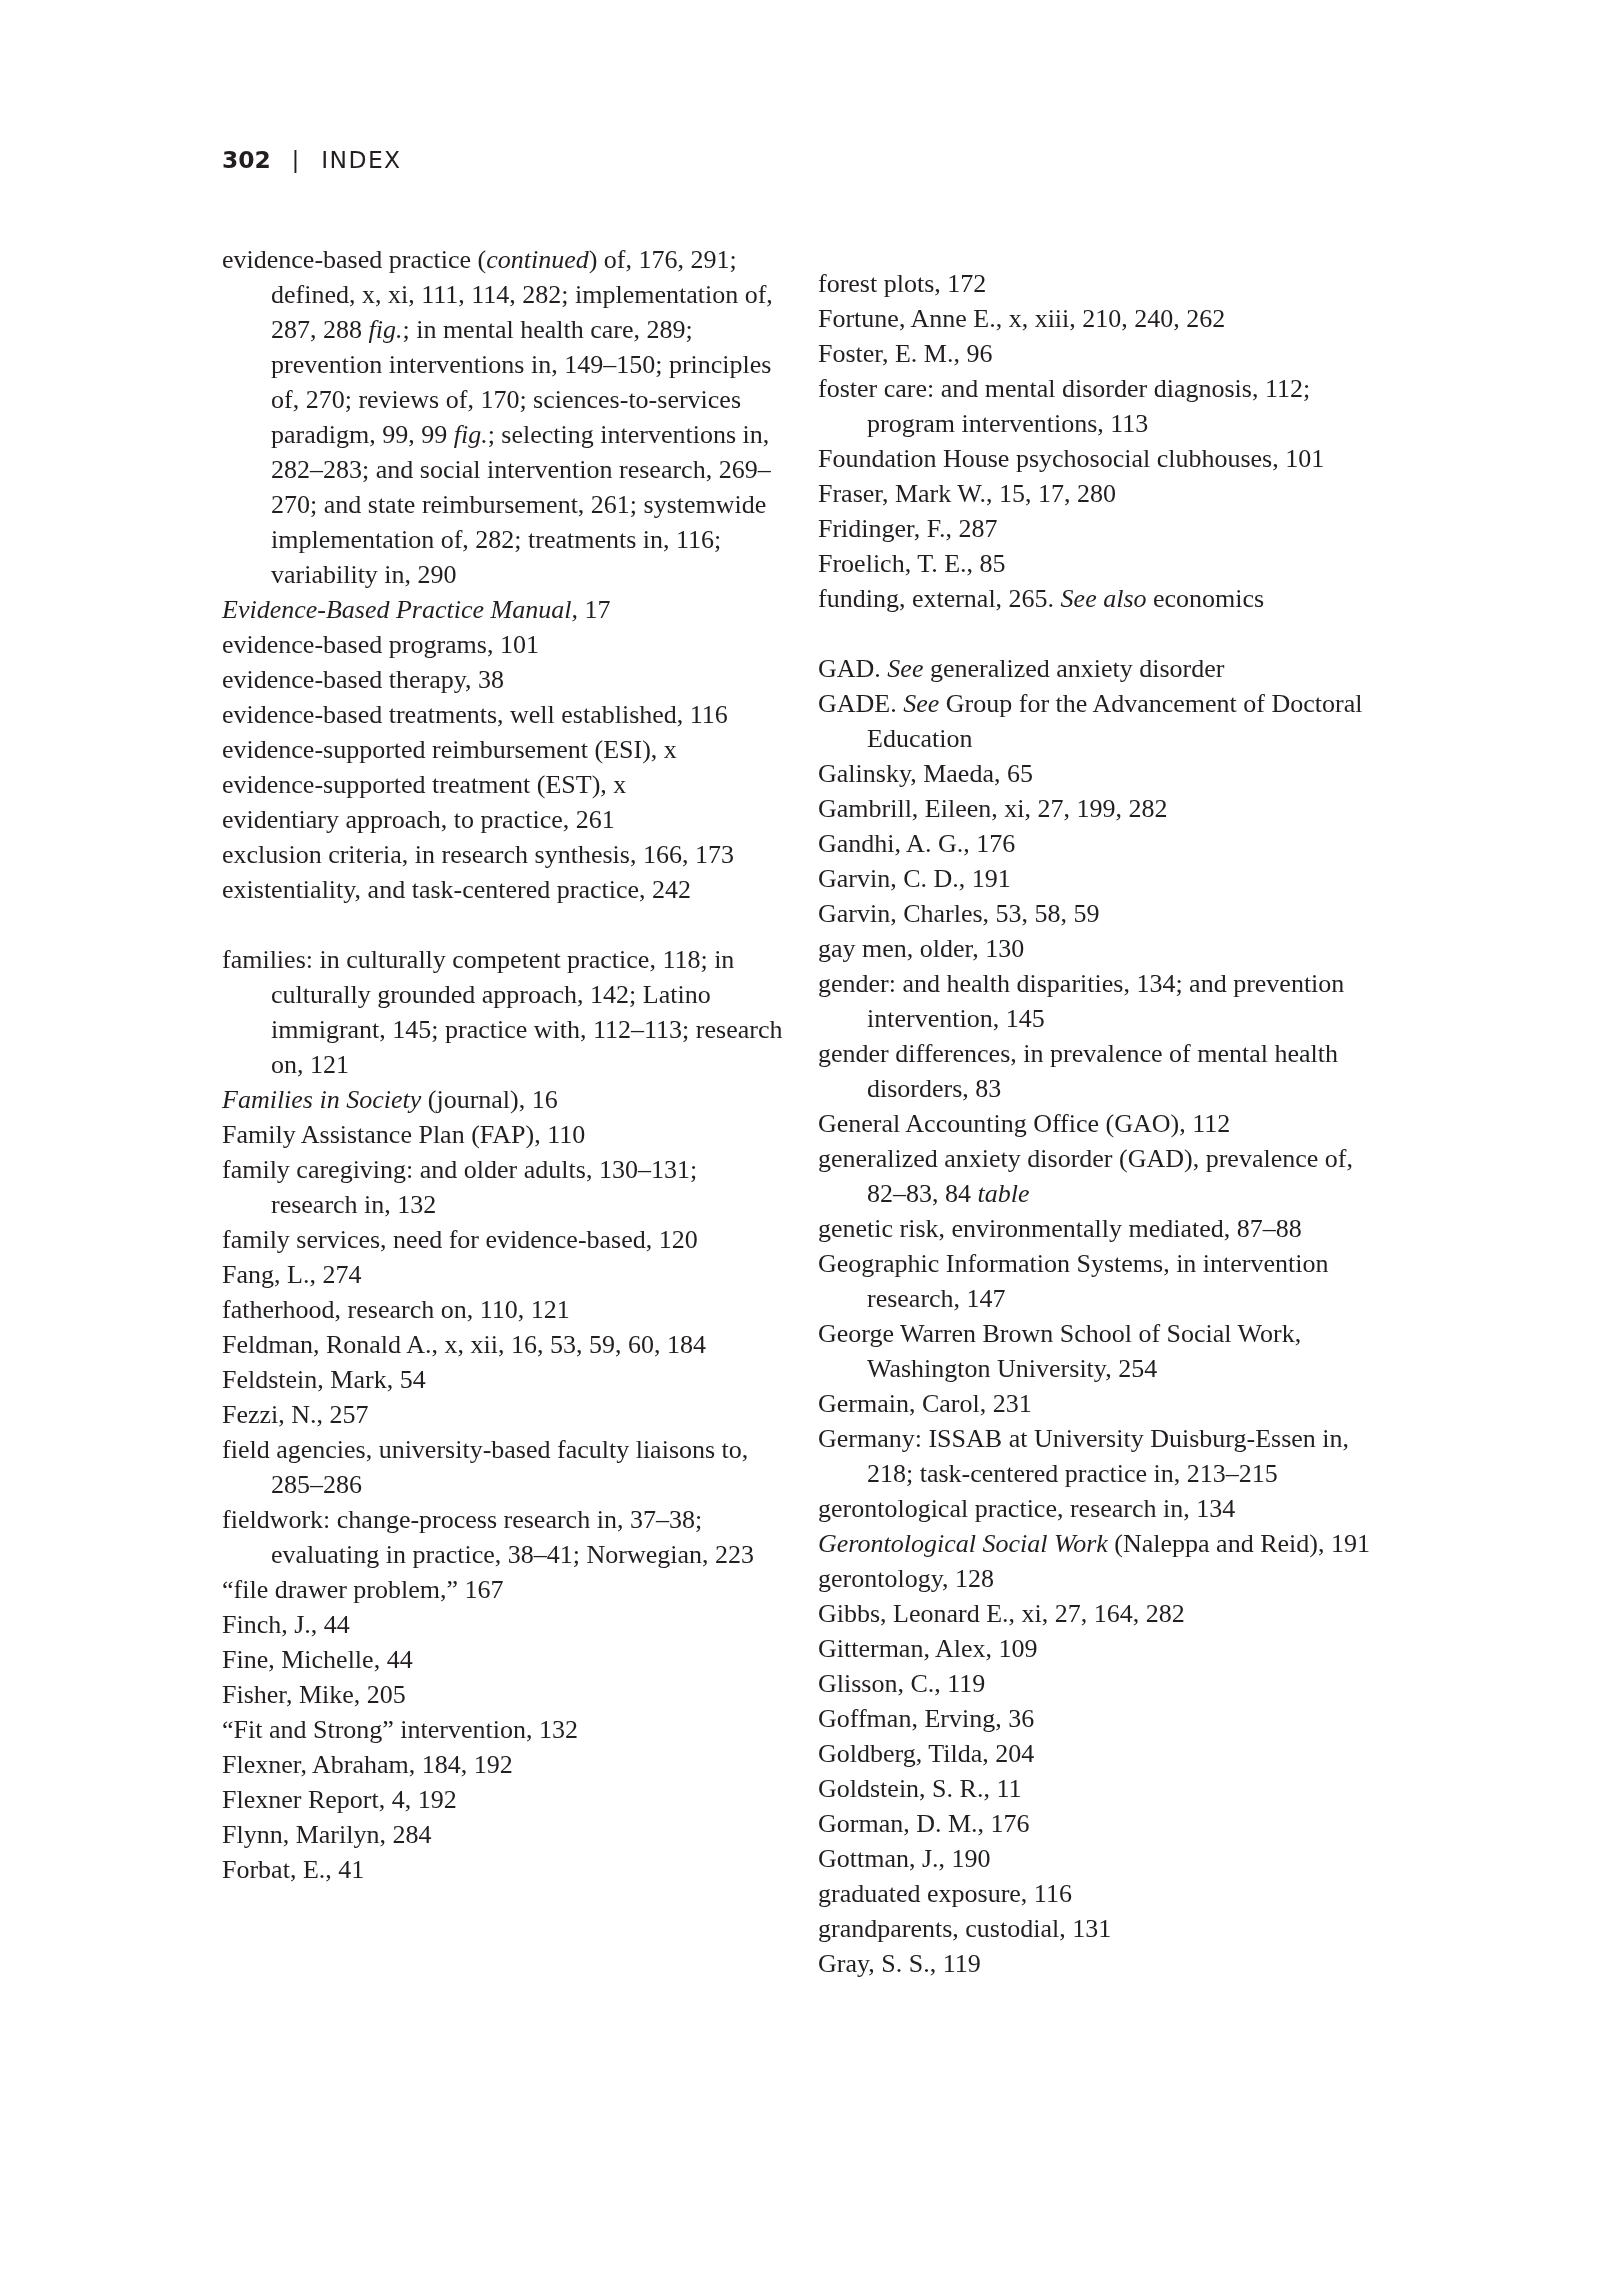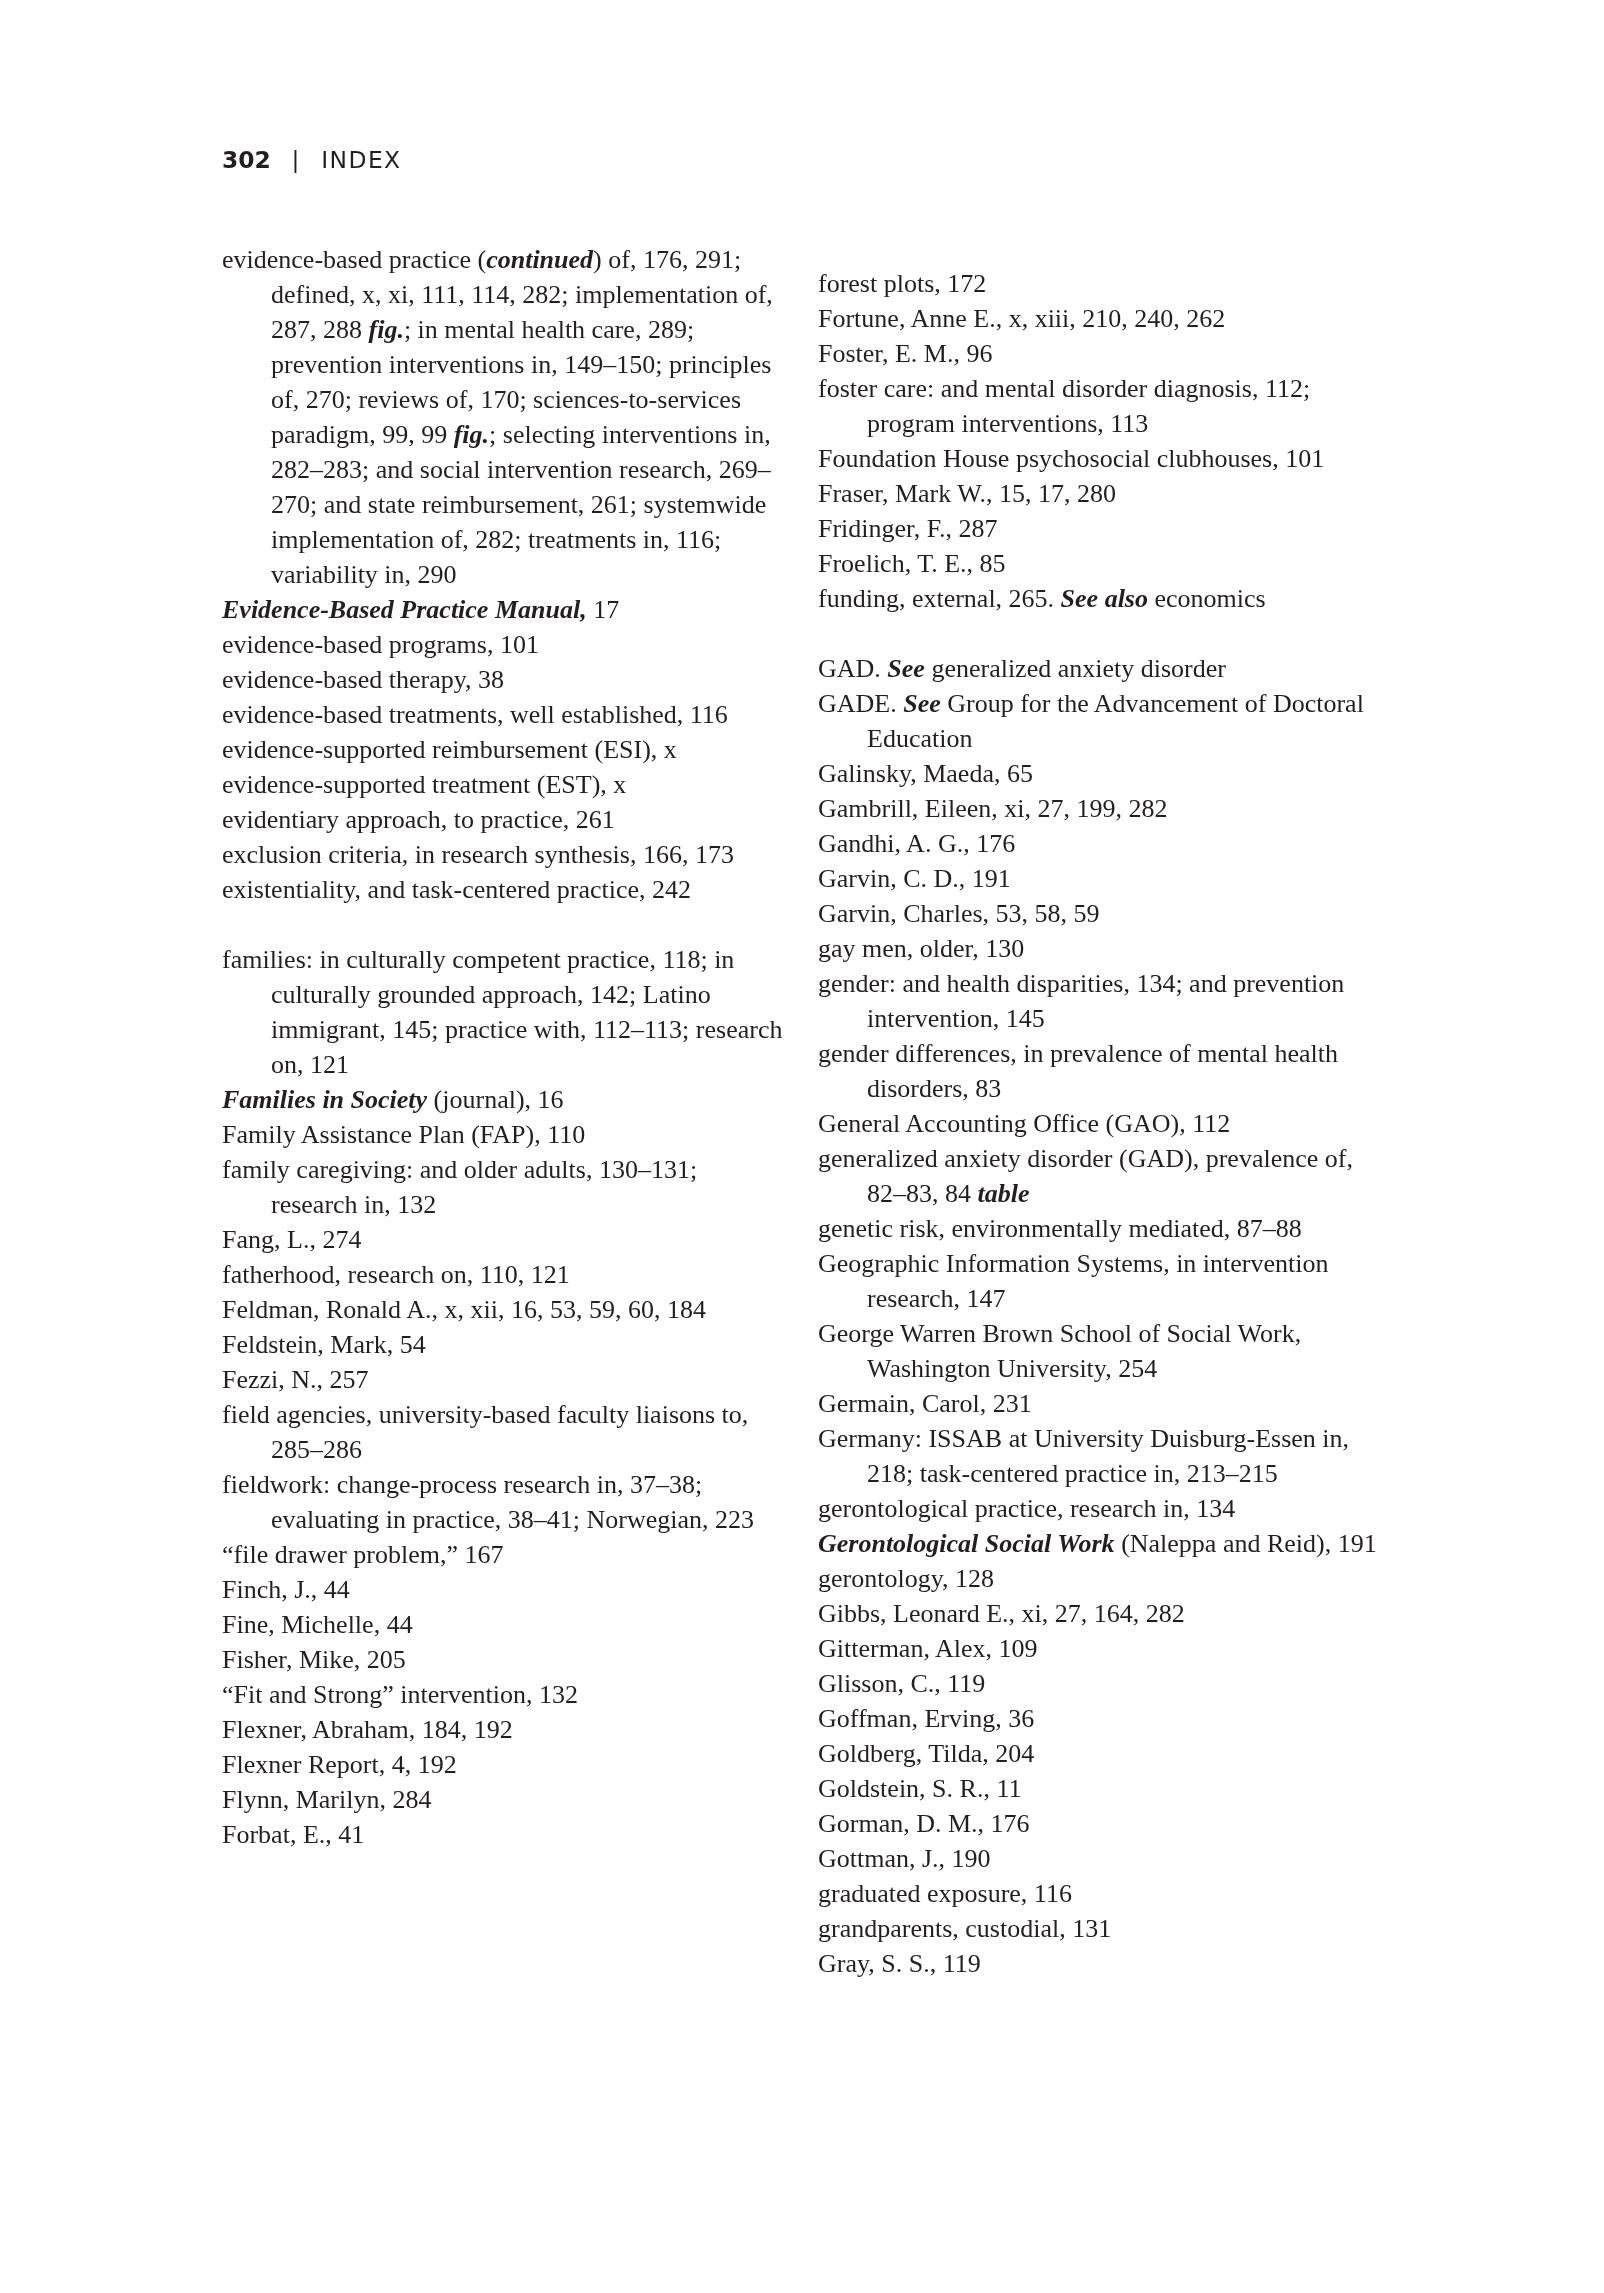--- a/index.html
+++ b/index.html
@@ -12,21 +12,21 @@
   .running-head .pg { font-weight: bold; letter-spacing: 0; }
   .running-head .sep { display: inline-block; margin: 0 20.6px; font-weight: normal; }
   .col {
     position: absolute; top: 242px; width: 562px;
     font-family: "Liberation Serif", serif; font-size: 26px; line-height: 35px;
   }
   .col.left { left: 222px; }
   .col.right { left: 818px; margin-top: 24px; }
   .entry { padding-left: 49px; text-indent: -49px; margin: 0; }
   .gap { height: 35px; }
-  i { font-style: italic; font-weight: bold; }
+  i { font-style: italic; }
 </style>
 </head>
 <body>
 
 <div class="running-head">
   <span class="pg">302</span><span class="sep">|</span><span>INDEX</span>
 </div>
 
 <div class="col left" id="col-left">
     <p class="entry"><span>evidence-based practice (</span><i>continued</i><span>) of, 176, 291; defined, x, xi, 111, 114, 282; implementation of, 287, 288 </span><i>fig.</i><span>; in mental health care, 289; prevention interventions in, 149–150; principles of, 270; reviews of, 170; sciences-to-services paradigm, 99, 99 </span><i>fig.</i><span>; selecting interventions in, 282–283; and social intervention research, 269–270; and state reimbursement, 261; systemwide implementation of, 282; treatments in, 116; variability in, 290</span></p>
@@ -37,20 +37,21 @@
     <p class="entry"><span>evidence-supported reimbursement (ESI), x</span></p>
     <p class="entry"><span>evidence-supported treatment (EST), x</span></p>
     <p class="entry"><span>evidentiary approach, to practice, 261</span></p>
     <p class="entry"><span>exclusion criteria, in research synthesis, 166, 173</span></p>
     <p class="entry"><span>existentiality, and task-centered practice, 242</span></p>
     <div class="gap"></div>
     <p class="entry"><span>families: in culturally competent practice, 118; in culturally grounded approach, 142; Latino immigrant, 145; practice with, 112–113; research on, 121</span></p>
     <p class="entry"><i>Families in Society</i><span> (journal), 16</span></p>
     <p class="entry"><span>Family Assistance Plan (FAP), 110</span></p>
     <p class="entry"><span>family caregiving: and older adults, 130–131; research in, 132</span></p>
+    <p class="entry"><span>family services, need for evidence-based, 120</span></p>
     <p class="entry"><span>Fang, L., 274</span></p>
     <p class="entry"><span>fatherhood, research on, 110, 121</span></p>
     <p class="entry"><span>Feldman, Ronald A., x, xii, 16, 53, 59, 60, 184</span></p>
     <p class="entry"><span>Feldstein, Mark, 54</span></p>
     <p class="entry"><span>Fezzi, N., 257</span></p>
     <p class="entry"><span>field agencies, university-based faculty liaisons to, 285–286</span></p>
     <p class="entry"><span>fieldwork: change-process research in, 37–38; evaluating in practice, 38–41; Norwegian, 223</span></p>
     <p class="entry"><span>“file drawer problem,” 167</span></p>
     <p class="entry"><span>Finch, J., 44</span></p>
     <p class="entry"><span>Fine, Michelle, 44</span></p>

